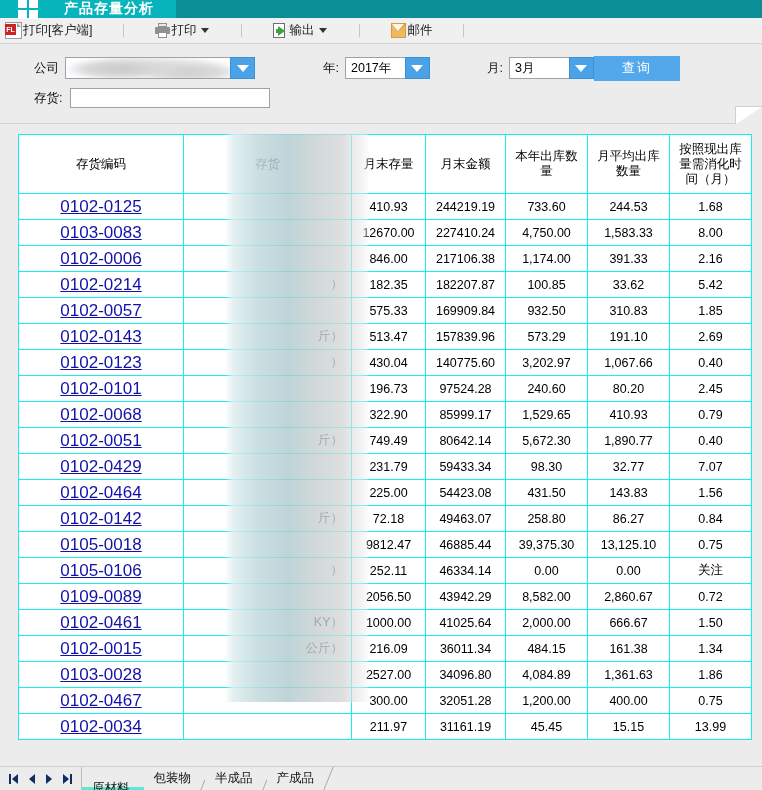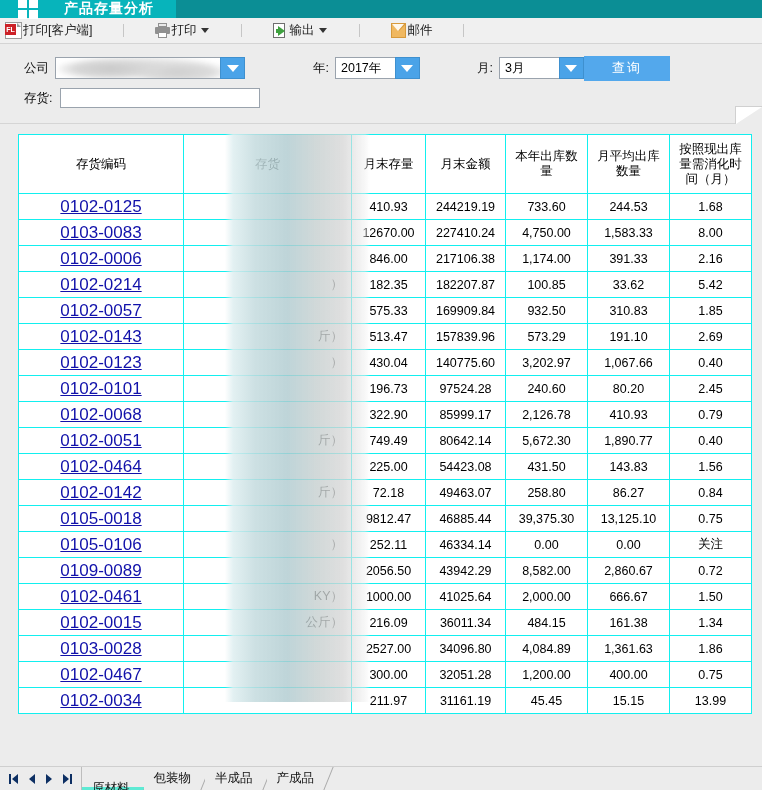--- a/index.html
+++ b/index.html
@@ -49,21 +49,21 @@
   .ic-printer .ptop{position:absolute;left:3px;top:0px;width:9px;height:4px;background:#e9e9e9;border:1px solid #909090;box-sizing:border-box;}
   .ic-printer .pbot{position:absolute;left:3px;top:9px;width:9px;height:6px;background:#fff;border:1px solid #909090;box-sizing:border-box;}
   .ic-export .page{position:absolute;left:0;top:0;width:12px;height:15px;background:#fff;border:1px solid #6f6f6f;box-sizing:border-box;}
   .ic-export .arrow{position:absolute;left:5px;top:3px;width:0;height:0;border-top:5px solid transparent;border-bottom:5px solid transparent;border-left:7px solid #3fa13f;}
   .ic-export .stem{position:absolute;left:3px;top:6px;width:5px;height:4px;background:#3fa13f;}
   .ic-mail{background:#f0b860;border:1px solid #d79a3c;box-sizing:border-box;}
   .ic-mail:after{content:"";position:absolute;left:0;top:0;width:0;height:0;border-left:6.5px solid transparent;border-right:6.5px solid transparent;border-top:7px solid #fff8ec;}
   .ic-mail:before{content:"";position:absolute;left:0;top:0;width:0;height:0;border-left:7px solid transparent;border-right:7px solid transparent;border-top:7.5px solid #d79a3c;}
   
   .filterwrap{background:#ececec;padding-top:9px;position:relative;}
-  .filter-row{display:flex;align-items:center;height:30px;padding-left:24px;}
+  .filter-row{display:flex;align-items:center;height:30px;padding-left:34px;}
   .flabel{font-size:12.5px;color:#111;width:auto;margin-right:6px;white-space:nowrap;}
   .inp{
     background:#fff;border:1px solid #9aa3ad;height:20px;box-sizing:border-box;
     font-size:12.5px;padding:0 4px;line-height:18px;color:#000;
   }
   .combo{display:flex;align-items:flex-end;height:22px;}
   .combo .field{
     background:#fff;border:1px solid #9aa3ad;border-right:none;height:22px;box-sizing:border-box;
     display:flex;align-items:center;padding:0 5px;font-size:12.5px;overflow:hidden;position:relative;
   }
@@ -325,32 +325,41 @@
           <td class="num">97524.28</td>
           <td class="num">240.60</td>
           <td class="num">80.20</td>
           <td class="num">2.45</td>
         </tr>
         <tr>
           <td class="code"><a>0102-0068</a></td>
           <td class="name" style="text-align: right; padding-right: 8px;"></td>
           <td class="num">322.90</td>
           <td class="num">85999.17</td>
-          <td class="num">2,126.78</td>
+          <td class="num">1,529.65</td>
           <td class="num">410.93</td>
           <td class="num">0.79</td>
         </tr>
         <tr>
           <td class="code"><a>0102-0051</a></td>
           <td class="name" style="text-align: right; padding-right: 8px;">斤）</td>
           <td class="num">749.49</td>
           <td class="num">80642.14</td>
           <td class="num">5,672.30</td>
           <td class="num">1,890.77</td>
           <td class="num">0.40</td>
+        </tr>
+        <tr>
+          <td class="code"><a>0102-0429</a></td>
+          <td class="name" style="text-align: right; padding-right: 8px;"></td>
+          <td class="num">231.79</td>
+          <td class="num">59433.34</td>
+          <td class="num">98.30</td>
+          <td class="num">32.77</td>
+          <td class="num">7.07</td>
         </tr>
         <tr>
           <td class="code"><a>0102-0464</a></td>
           <td class="name" style="text-align: right; padding-right: 8px;"></td>
           <td class="num">225.00</td>
           <td class="num">54423.08</td>
           <td class="num">431.50</td>
           <td class="num">143.83</td>
           <td class="num">1.56</td>
         </tr>

